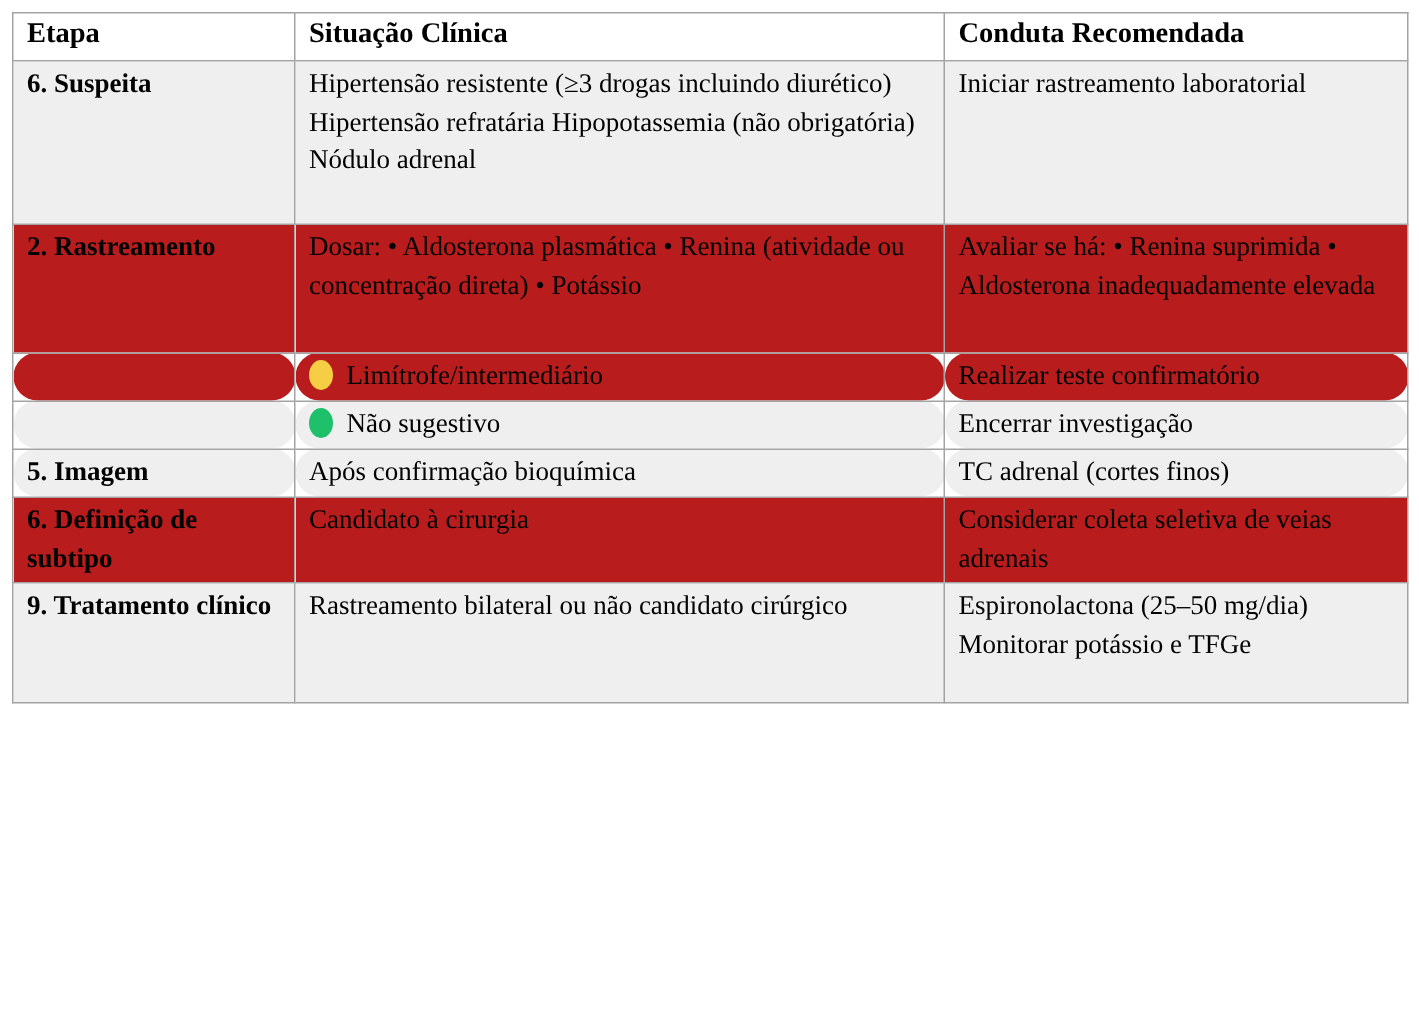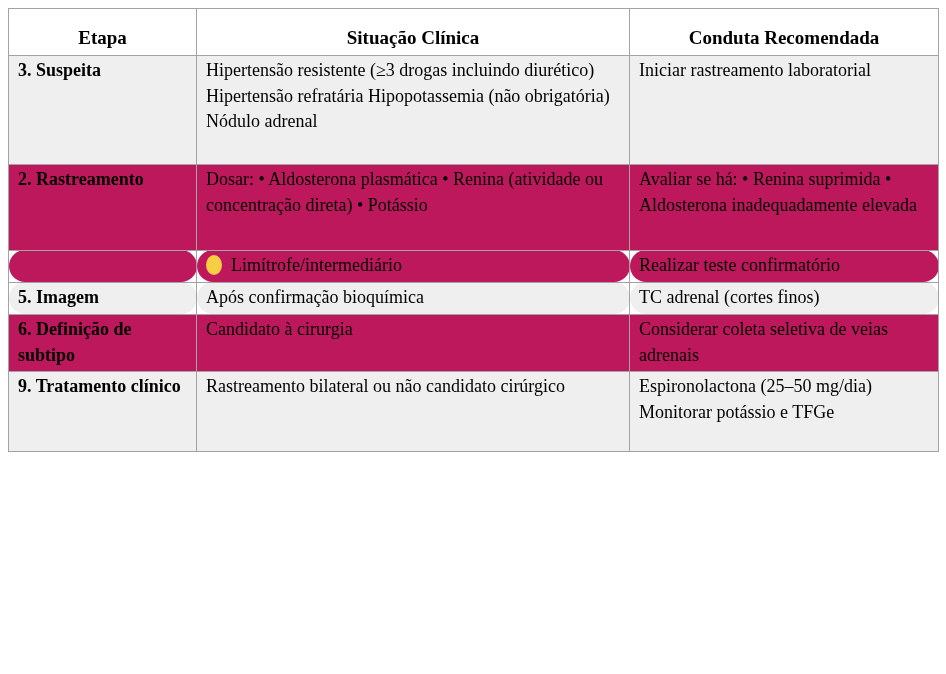--- a/index.html
+++ b/index.html
@@ -31,29 +31,29 @@
   col.c-conduta  { width: 309px; }
   th, td {
     border: 1px solid #a3a3a3;
     padding: 2px 9px 3px 9px;
     vertical-align: top;
     text-align: left;
     line-height: 1.42;
     overflow: hidden;
   }
   th {
-    text-align: center;
+    text-align: left;
     font-weight: bold;
     font-size: 19px;
-    padding-top: 16px;
+    padding-top: 1px;
     padding-bottom: 3px;
     background: #ffffff;
   }
   tr.alt td { background: #efefef; }
-  tr.plain td { background: #be185d; }
+  tr.plain td { background: #b91c1c; }
   td.etapa { font-weight: bold; }
   .dot {
     display: inline-block;
     width: 16px;
     height: 20px;
     border-radius: 50%;
     margin-right: 9px;
     vertical-align: -4px;
   }
   tr.h-r1 td { height: 103px; }
@@ -76,33 +76,38 @@
     </colgroup>
     <thead>
       <tr>
         <th>Etapa</th>
         <th>Situação Clínica</th>
         <th>Conduta Recomendada</th>
       </tr>
     </thead>
     <tbody>
       <tr class="alt h-r1">
-        <td class="etapa">3. Suspeita</td>
+        <td class="etapa">6. Suspeita</td>
         <td>Hipertensão resistente (≥3 drogas incluindo diurético) Hipertensão refratária Hipopotassemia (não obrigatória) Nódulo adrenal</td>
         <td>Iniciar rastreamento laboratorial</td>
       </tr>
       <tr class="plain h-r2">
         <td class="etapa">2. Rastreamento</td>
         <td>Dosar: • Aldosterona plasmática • Renina (atividade ou concentração direta) • Potássio</td>
         <td>Avaliar se há: • Renina suprimida • Aldosterona inadequadamente elevada</td>
       </tr>
       <tr class="plain h-sm">
         <td></td>
         <td><span class="dot" style="background: rgb(246, 206, 68);"></span><span>Limítrofe/intermediário</span></td>
         <td>Realizar teste confirmatório</td>
+      </tr>
+      <tr class="alt h-sm">
+        <td></td>
+        <td><span class="dot" style="background: rgb(31, 192, 106);"></span><span>Não sugestivo</span></td>
+        <td>Encerrar investigação</td>
       </tr>
       <tr class="alt h-sm">
         <td class="etapa">5. Imagem</td>
         <td>Após confirmação bioquímica</td>
         <td>TC adrenal (cortes finos)</td>
       </tr>
       <tr class="plain h-r6">
         <td class="etapa">6. Definição de subtipo</td>
         <td>Candidato à cirurgia</td>
         <td>Considerar coleta seletiva de veias adrenais</td>

